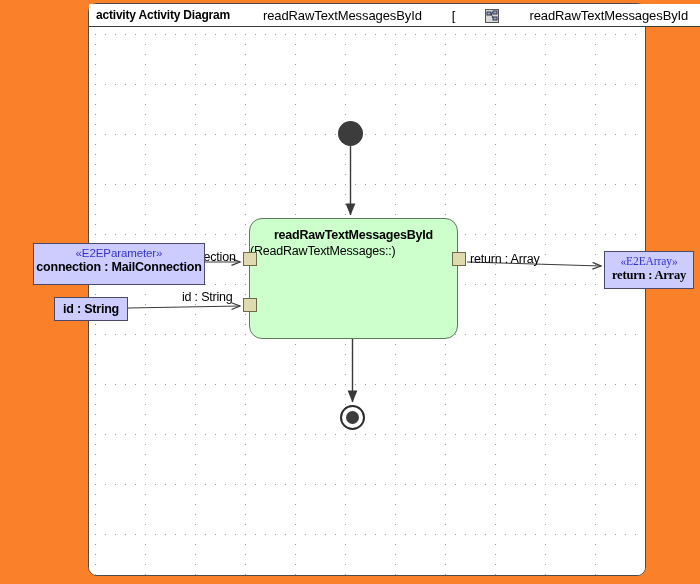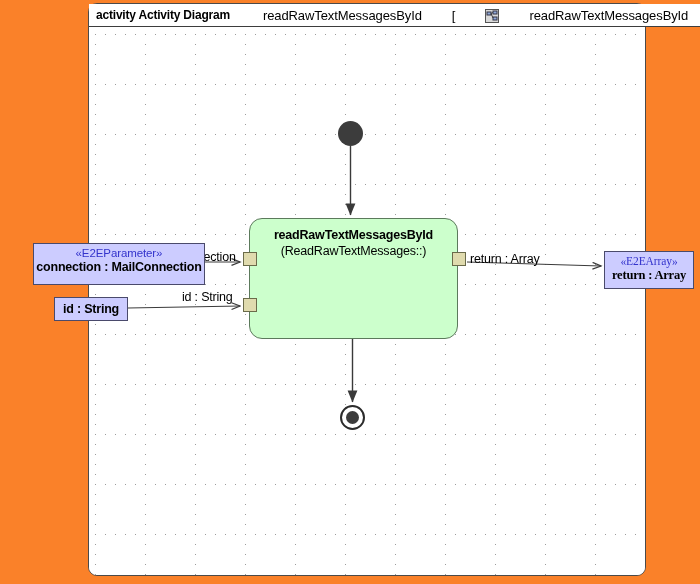--- a/index.html
+++ b/index.html
@@ -113,21 +113,20 @@
   }
   .action-title {
     text-align: center;
     font-size: 12.5px;
     font-weight: bold;
     color: #000;
     margin-top: 9px;
     letter-spacing: -0.2px;
   }
   .action-sub {
-    text-align: center;
     font-size: 12.5px;
     color: #000;
     margin-top: 2px;
     letter-spacing: -0.2px;
   }
 
   .pin {
     position: absolute;
     width: 14px;
     height: 14px;

